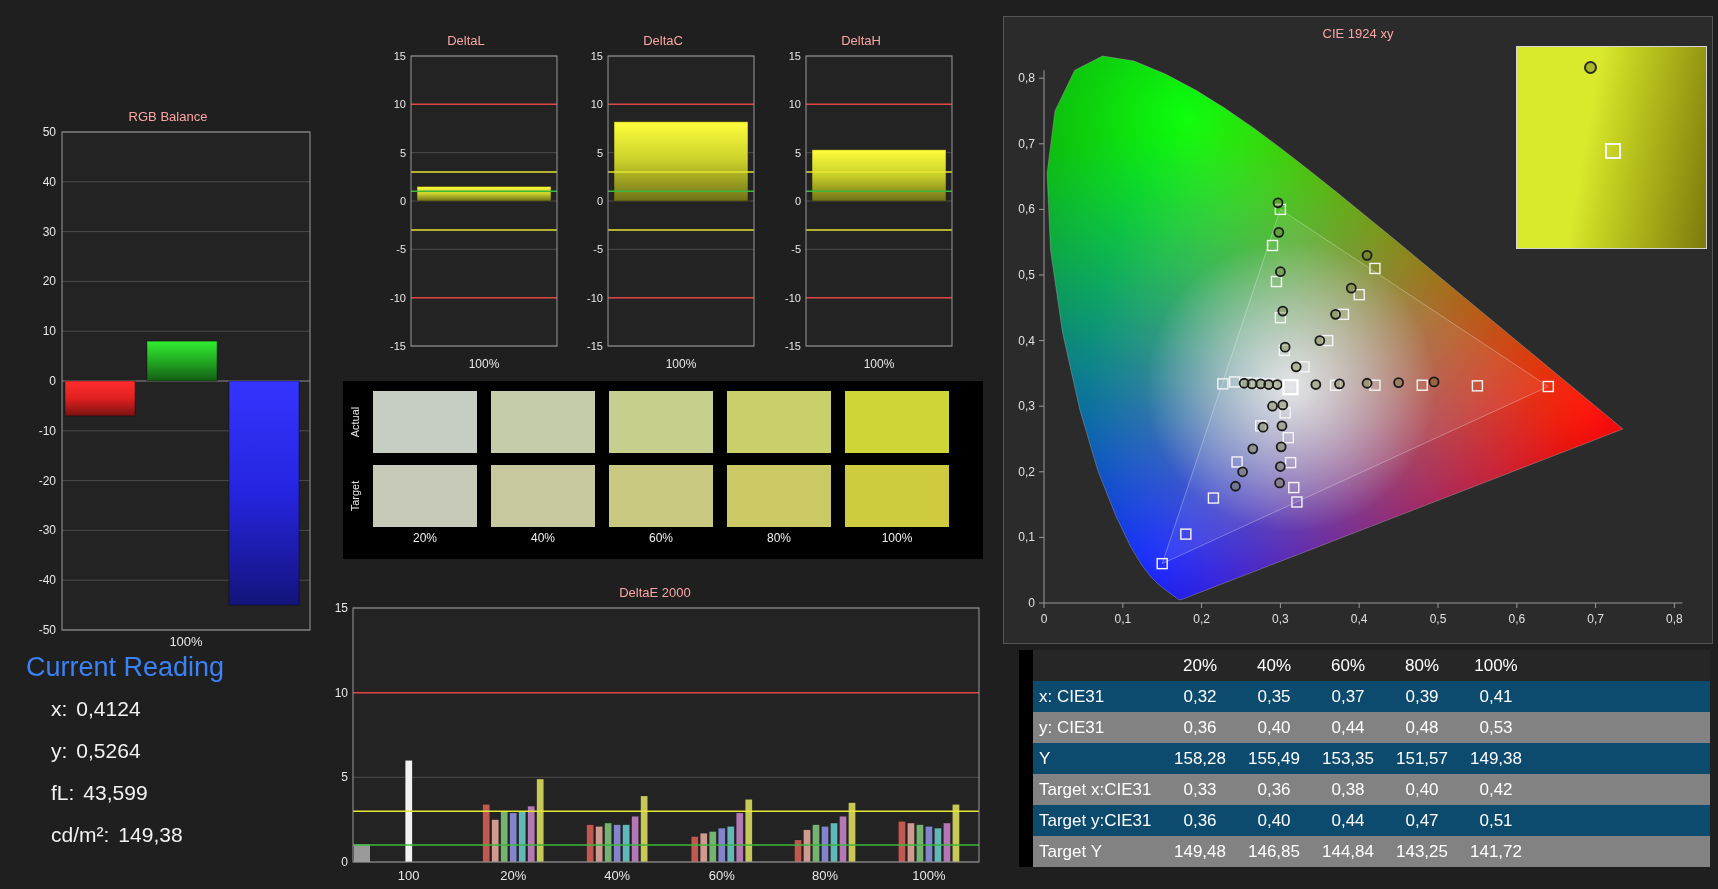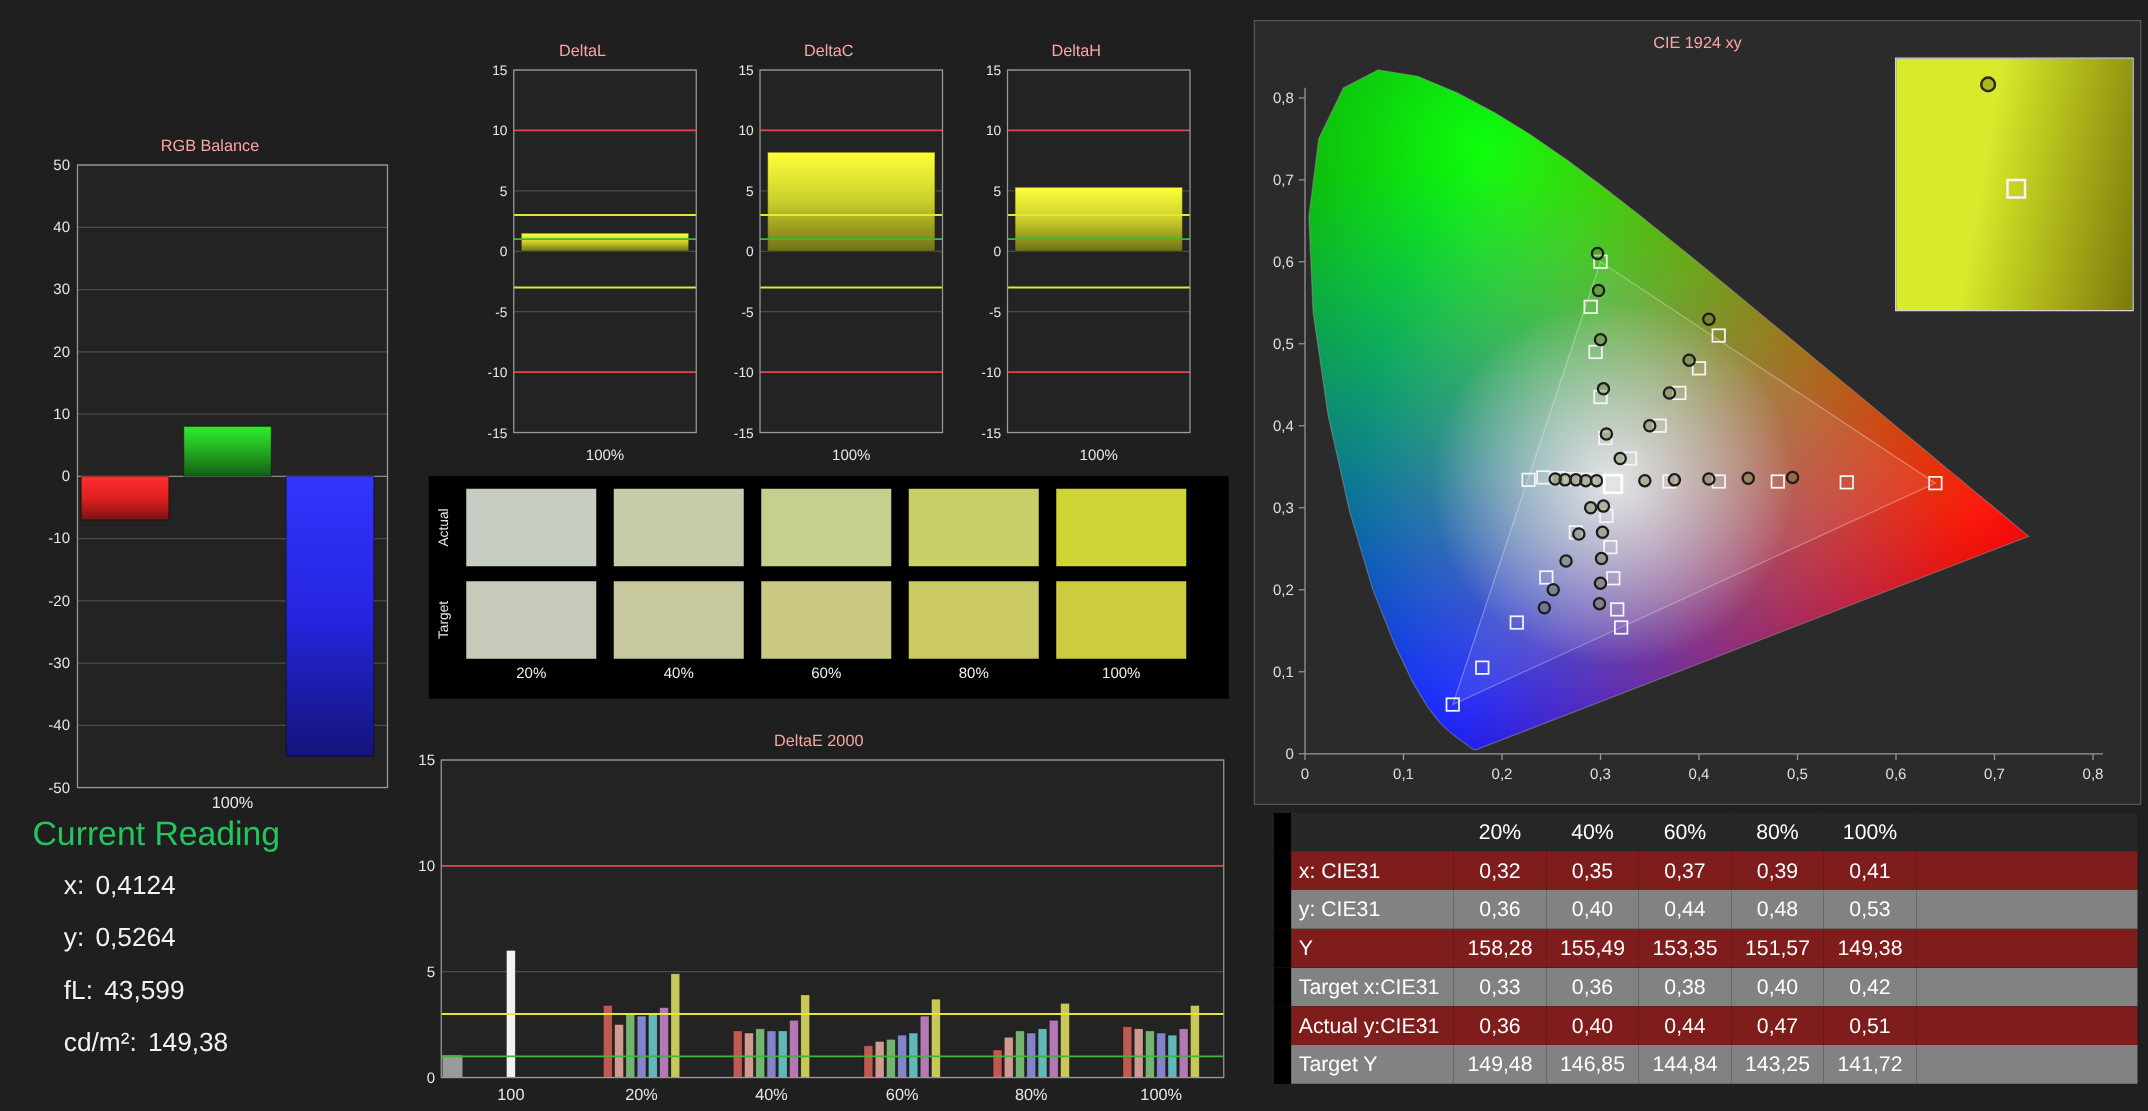--- a/index.html
+++ b/index.html
@@ -18,28 +18,28 @@
   .swatch-col-label{position:absolute;width:104px;top:150px;text-align:center;font-size:12px;color:#f0f0f0;}
   .swatch-row-label{position:absolute;left:0;width:24px;height:62px;display:flex;align-items:center;justify-content:center;}
   .swatch-row-label span{transform:rotate(-90deg);font-size:11px;color:#e8e8e8;white-space:nowrap;}
   .cie-panel{position:absolute;left:1003px;top:16px;width:710px;height:628px;background:#2b2b2b;border:1px solid #565656;box-sizing:border-box;}
   .cie-panel .chart-title{position:absolute;top:8px;left:0;right:0;}
   .cie-panel svg{position:absolute;left:0;top:0;}
   .cie-inset{position:absolute;left:512px;top:29px;width:191px;height:203px;border:1px solid #d5d5d5;box-sizing:border-box;}
   .inset-circle{position:absolute;width:9px;height:9px;border:2px solid #2a2a2a;border-radius:50%;background:#aab622;}
   .inset-square{position:absolute;width:12px;height:12px;border:2px solid #f5f5f5;background:transparent;}
   .current-reading{position:absolute;left:26px;top:652px;}
-  .cr-heading{font-size:27px;color:#22c55e;margin-bottom:14px;}
+  .cr-heading{font-size:27px;color:#3b82f6;margin-bottom:14px;}
   .cr-line{font-size:21px;color:#f2f2f2;margin-bottom:18px;margin-left:25px;}
   .cr-line .lbl{margin-right:9px;}
   table.data-table{position:absolute;left:1019px;top:650px;border-collapse:collapse;table-layout:fixed;font-size:17px;color:#ffffff;}
   table.data-table th,table.data-table td{height:31px;padding:0;font-weight:normal;text-align:center;overflow:hidden;white-space:nowrap;}
   table.data-table thead th{background:#262626;}
   table.data-table td.lab{text-align:left;padding-left:6px;}
-  table.data-table tr.dark td{background:#7f1d1d;}
+  table.data-table tr.dark td{background:#0c4a6e;}
   table.data-table tr.light td{background:#828282;}
   table.data-table .blackcol{background:#000000 !important;}
 </style>
 </head>
 <body>
 
 <div class="app">
 
 
   <section class="panel rgb-panel">
@@ -495,21 +495,21 @@
           <td class="lab">Target x:CIE31</td>
           <td>0,33</td>
           <td>0,36</td>
           <td>0,38</td>
           <td>0,40</td>
           <td>0,42</td>
           <td></td>
         </tr>
         <tr class="dark">
           <td class="blackcol"></td>
-          <td class="lab">Actual y:CIE31</td>
+          <td class="lab">Target y:CIE31</td>
           <td>0,36</td>
           <td>0,40</td>
           <td>0,44</td>
           <td>0,47</td>
           <td>0,51</td>
           <td></td>
         </tr>
         <tr class="light">
           <td class="blackcol"></td>
           <td class="lab">Target Y</td>

